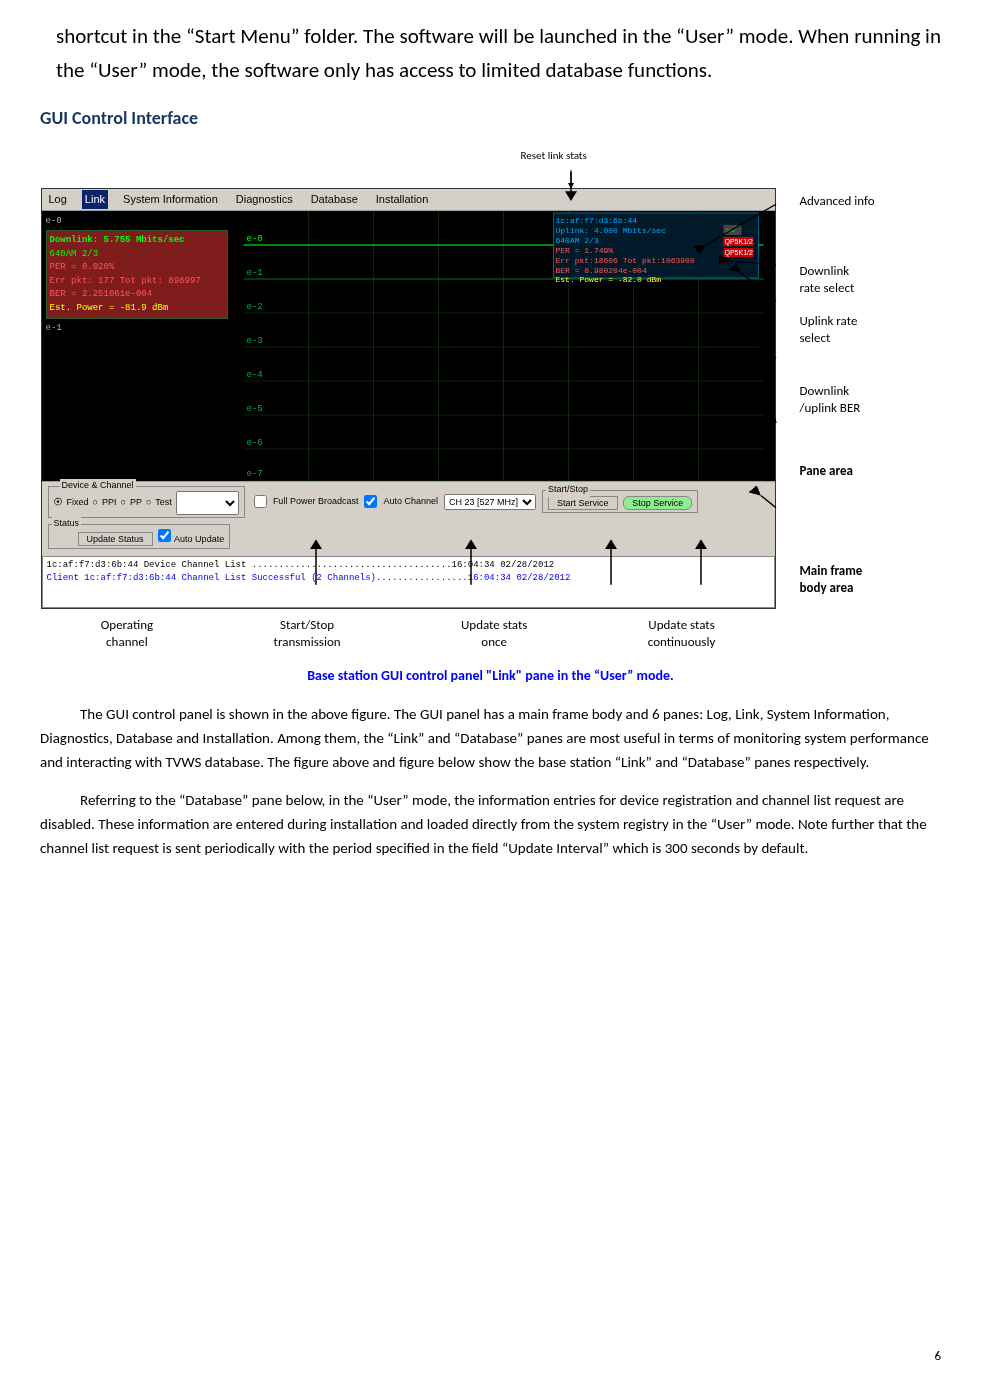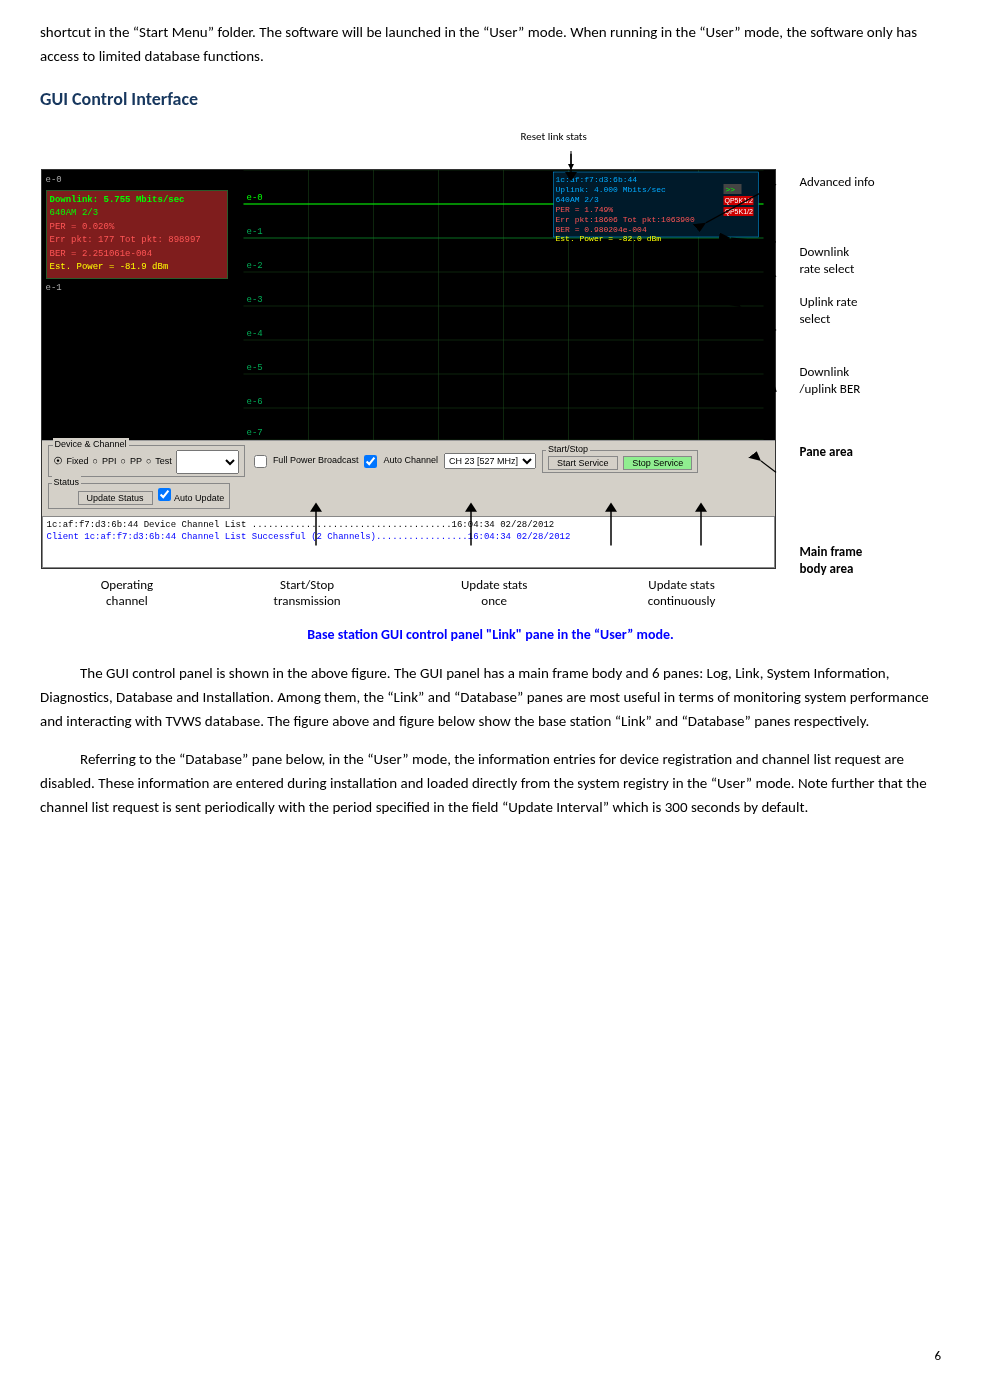--- a/index.html
+++ b/index.html
@@ -9,23 +9,24 @@
       color: #000;
       background: #fff;
       width: 981px;
       min-height: 1385px;
       padding: 20px 40px 40px 40px;
       line-height: 1.5;
     }
 
     
     .intro-text {
-      font-size: 15px;
+      font-size: 21px;
       line-height: 1.6;
       margin-bottom: 18px;
+      margin-left: 16px;
     }
 
     
     .section-heading {
       font-size: 18px;
       font-weight: bold;
       color: #17375E;
       margin-bottom: 16px;
     }
 
@@ -254,20 +255,28 @@
       </defs>
     </svg>
   </div>
 
   <div style="display:flex; position:relative;">
 
     <div style="flex:1; position:relative;">
       <div class="gui-screenshot" style="width:100%;">
 
 
+        <div class="gui-menubar">
+          <span>Log</span>
+          <span class="active-menu">Link</span>
+          <span>System Information</span>
+          <span>Diagnostics</span>
+          <span>Database</span>
+          <span>Installation</span>
+        </div>
 
         <div class="gui-display">
 
           <div class="gui-left-panel">
             <div class="channel-label">e-0</div>
             <div class="dl-box">
               <div class="dl-title">Downlink:  5.755 Mbits/sec</div>
               <div class="dl-data">640AM  2/3</div>
               <div class="dl-error">PER = 0.020%</div>
               <div class="dl-error">Err pkt: 177 Tot pkt: 898997</div>
@@ -329,21 +338,21 @@
               <text x="312" y="62" fill="#f55" font-size="8" font-family="Courier New">BER = 0.980204e-004</text>
               <text x="312" y="62" fill="#ff0" font-size="8" font-family="Courier New" dy="9">Est. Power = -82.0 dBm</text>
             </svg>
           </div>
         </div>
 
         <div class="gui-controls">
           <div class="ctrl-row">
 
             <div class="ctrl-group-wrap" style="display:flex;align-items:center;gap:4px;position:relative;">
-              <span style="position:absolute;top:-8px;left:4px;font-size:9px;background:#d4d0c8;padding:0 2px;">Device &amp; Channel</span>
+              <span style="position:absolute;top:-8px;left:11px;font-size:9px;background:#d4d0c8;padding:0 2px;">Device &amp; Channel</span>
               <span style="font-size:9px;">⦿</span>
               <span style="font-size:9px;">Fixed</span>
               <span style="font-size:9px;">○</span>
               <span style="font-size:9px;">PPI</span>
               <span style="font-size:9px;">○</span>
               <span style="font-size:9px;">PP</span>
               <span style="font-size:9px;">○</span>
               <span style="font-size:9px;">Test</span>
               <select style="font-size:9px;padding:11px;height:16px;">
                 <option>0 dB</option>
@@ -353,21 +362,21 @@
             <span style="font-size:9px;">Full Power Broadcast</span>
             <input type="checkbox" checked="" style="">
             <span style="font-size:9px;">Auto Channel</span>
             <select style="font-size:9px;padding:0;height:16px;">
               <option>CH 23 [527 MHz]</option>
             </select>
 
             <div class="ctrl-group-wrap" style="position:relative;">
               <span style="position:absolute;top:-8px;left:3px;font-size:9px;background:#d4d0c8;padding:0 2px;">Start/Stop</span>
               <button class="ctrl-btn" style="font-size:9px;background:#d4d0c8;margin-right:3px;">Start Service</button>
-              <button class="ctrl-btn ctrl-btn-green" style="font-size:9px;">Stop Service</button>
+              <button class="ctrl-btn ctrl-btn-green" style="font-size:9px;border-radius:6px;">Stop Service</button>
             </div>
 
             <div class="ctrl-group-wrap" style="position:relative;">
               <span style="position:absolute;top:-8px;left:3px;font-size:9px;background:#d4d0c8;padding:0 2px;">Status</span>
               <button class="ctrl-btn" style="font-size:9px;margin-right:3px;margin-left:24px;">Update Status</button>
               <input type="checkbox" checked="" style="">
               <span style="font-size:9px;">Auto Update</span>
             </div>
           </div>
         </div>

